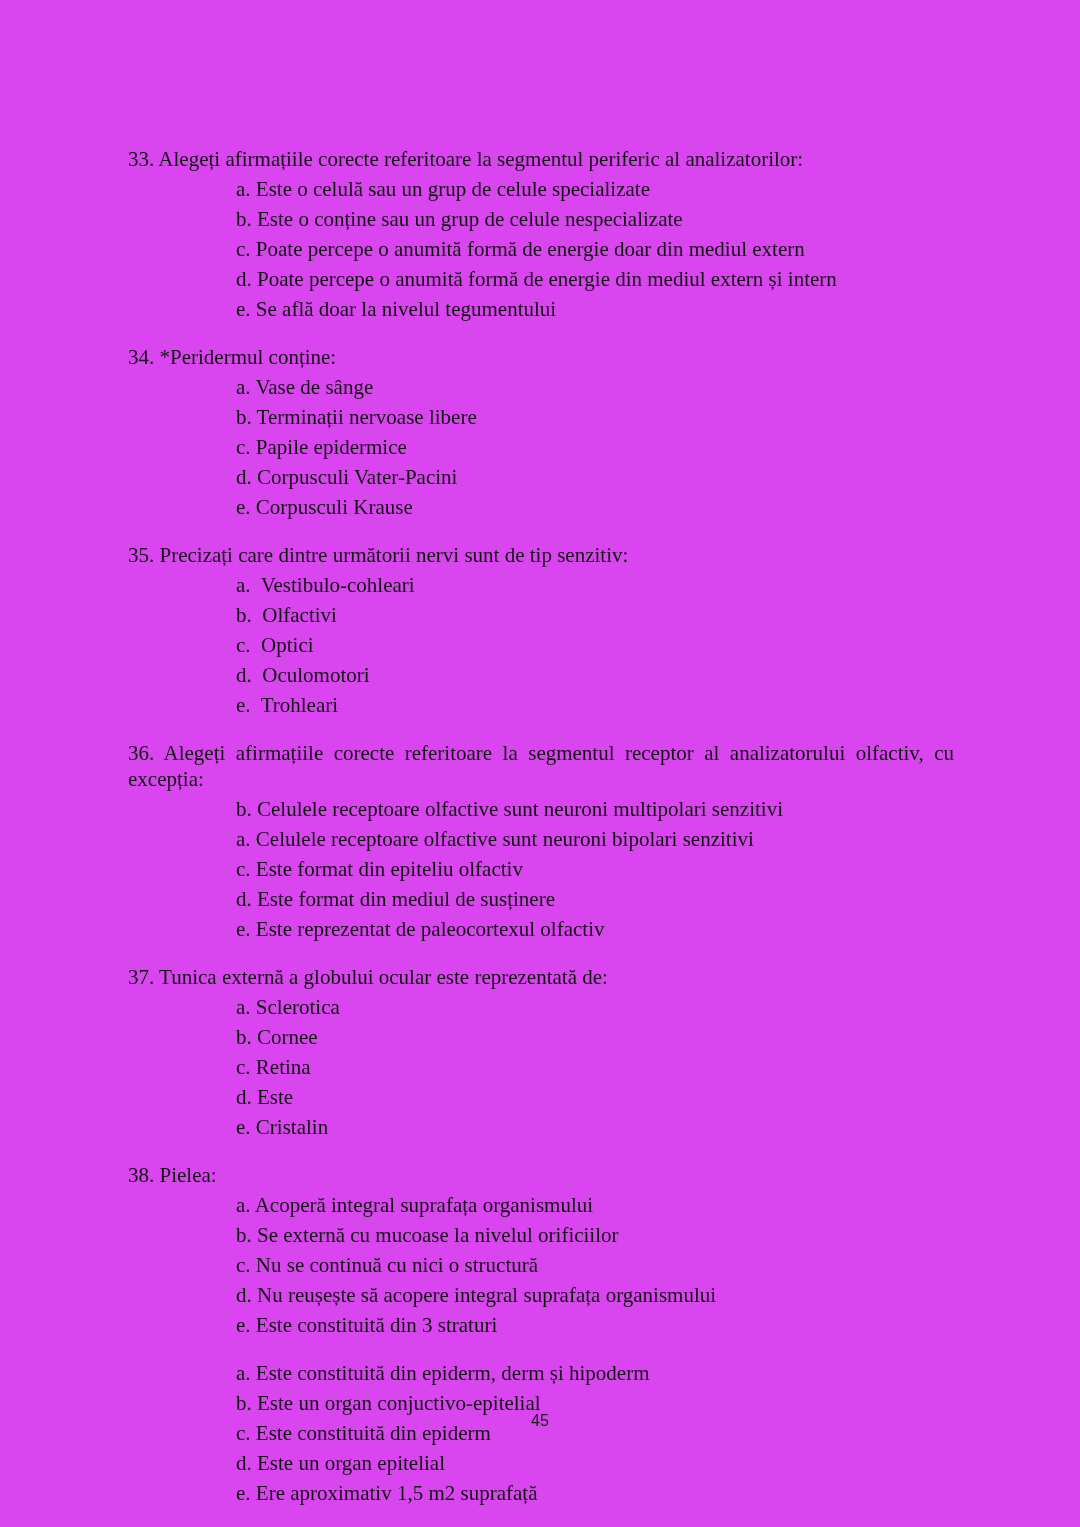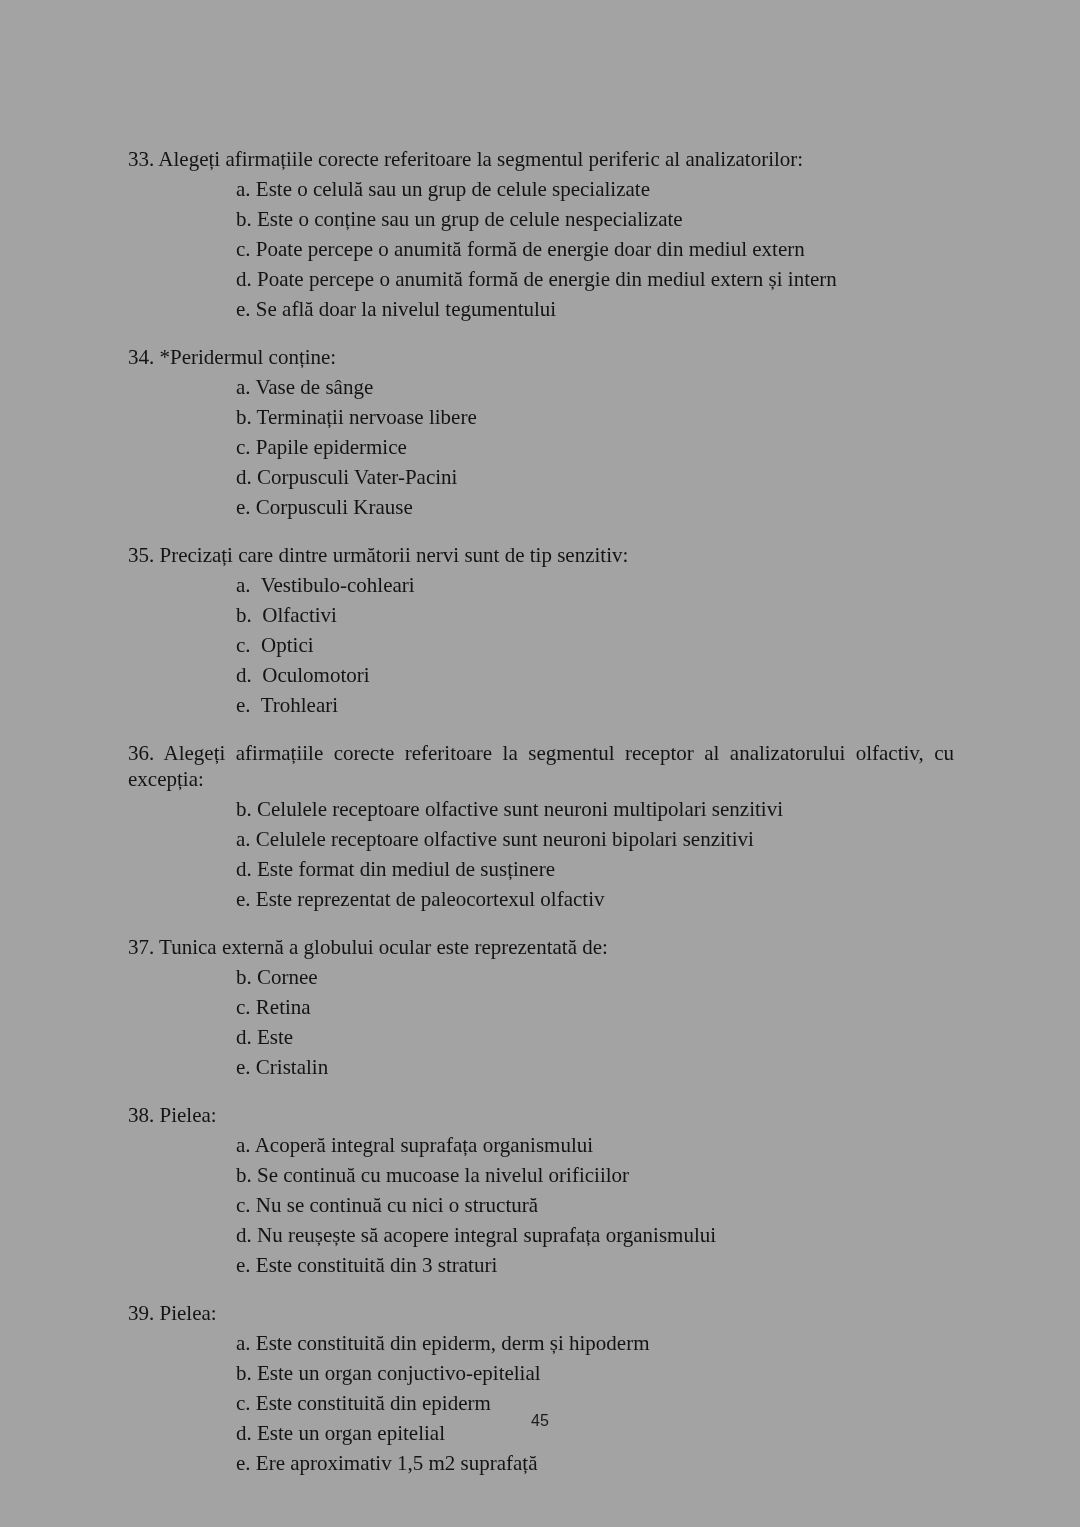--- a/index.html
+++ b/index.html
@@ -5,21 +5,21 @@
   html, body {
     margin: 0;
     padding: 0;
     background: #ffffff;
   }
   .page {
     position: relative;
     width: 1080px;
     height: 1527px;
     margin: 0 auto;
-    background: #a3a3a3;
+    background: #d946ef;
     box-sizing: border-box;
     padding: 146px 126px 0 128px;
     font-family: "Liberation Serif", serif;
     font-size: 21px;
     line-height: 26px;
     color: #141414;
     overflow: hidden;
   }
   .question { margin: 0; }
   .question + .question { margin-top: 22px; }
@@ -74,43 +74,44 @@
     <p class="option">b.  Olfactivi</p>
     <p class="option">c.  Optici</p>
     <p class="option">d.  Oculomotori</p>
     <p class="option">e.  Trohleari</p>
   </section>
 
   <section class="question">
     <p class="stem">36. Alegeți afirmațiile corecte referitoare la segmentul receptor al analizatorului olfactiv, cu excepția:</p>
     <p class="option">b. Celulele receptoare olfactive sunt neuroni multipolari senzitivi</p>
     <p class="option">a. Celulele receptoare olfactive sunt neuroni bipolari senzitivi</p>
+    <p class="option">c. Este format din epiteliu olfactiv</p>
     <p class="option">d. Este format din mediul de susținere</p>
     <p class="option">e. Este reprezentat de paleocortexul olfactiv</p>
   </section>
 
   <section class="question">
     <p class="stem">37. Tunica externă a globului ocular este reprezentată de:</p>
+    <p class="option">a. Sclerotica</p>
     <p class="option">b. Cornee</p>
     <p class="option">c. Retina</p>
     <p class="option">d. Este</p>
     <p class="option">e. Cristalin</p>
   </section>
 
   <section class="question">
     <p class="stem">38. Pielea:</p>
     <p class="option">a. Acoperă integral suprafața organismului</p>
-    <p class="option">b. Se continuă cu mucoase la nivelul orificiilor</p>
+    <p class="option">b. Se externă cu mucoase la nivelul orificiilor</p>
     <p class="option">c. Nu se continuă cu nici o structură</p>
     <p class="option">d. Nu reușește să acopere integral suprafața organismului</p>
     <p class="option">e. Este constituită din 3 straturi</p>
   </section>
 
   <section class="question">
-    <p class="stem">39. Pielea:</p>
     <p class="option">a. Este constituită din epiderm, derm și hipoderm</p>
     <p class="option">b. Este un organ conjuctivo-epitelial</p>
     <p class="option">c. Este constituită din epiderm</p>
     <p class="option">d. Este un organ epitelial</p>
     <p class="option">e. Ere aproximativ 1,5 m2 suprafață</p>
   </section>
 
   <div class="page-number">45</div>
 
 </div>

